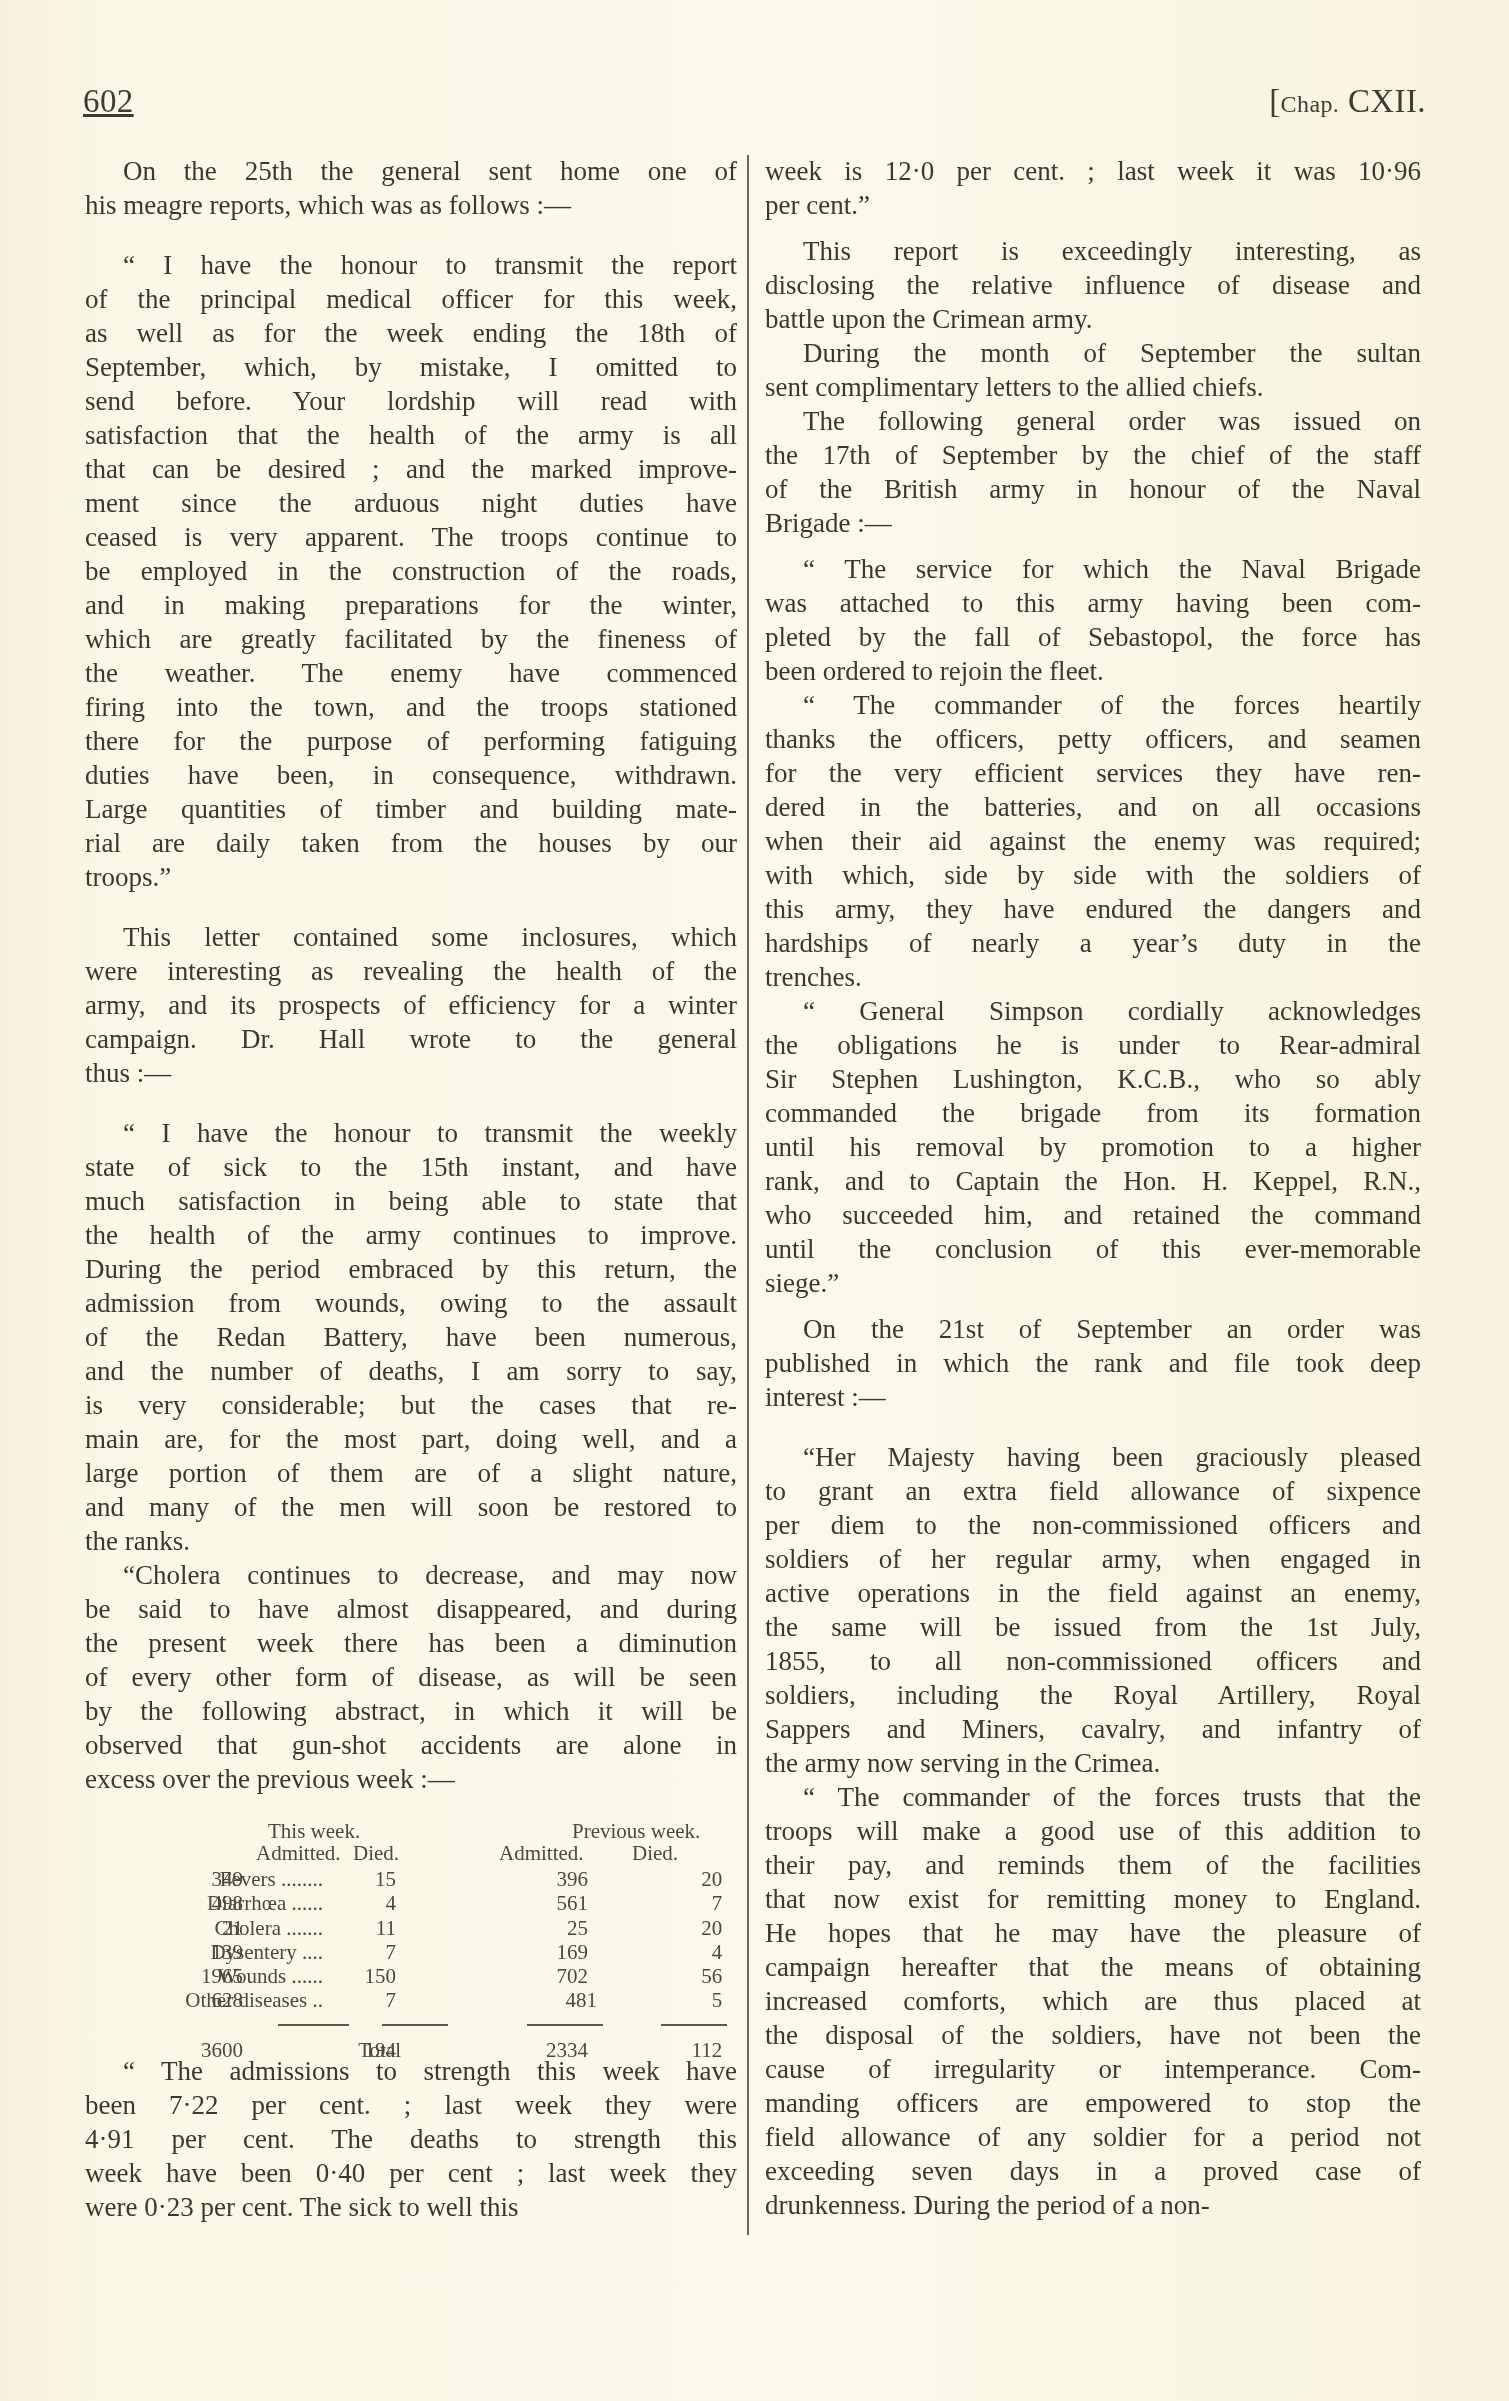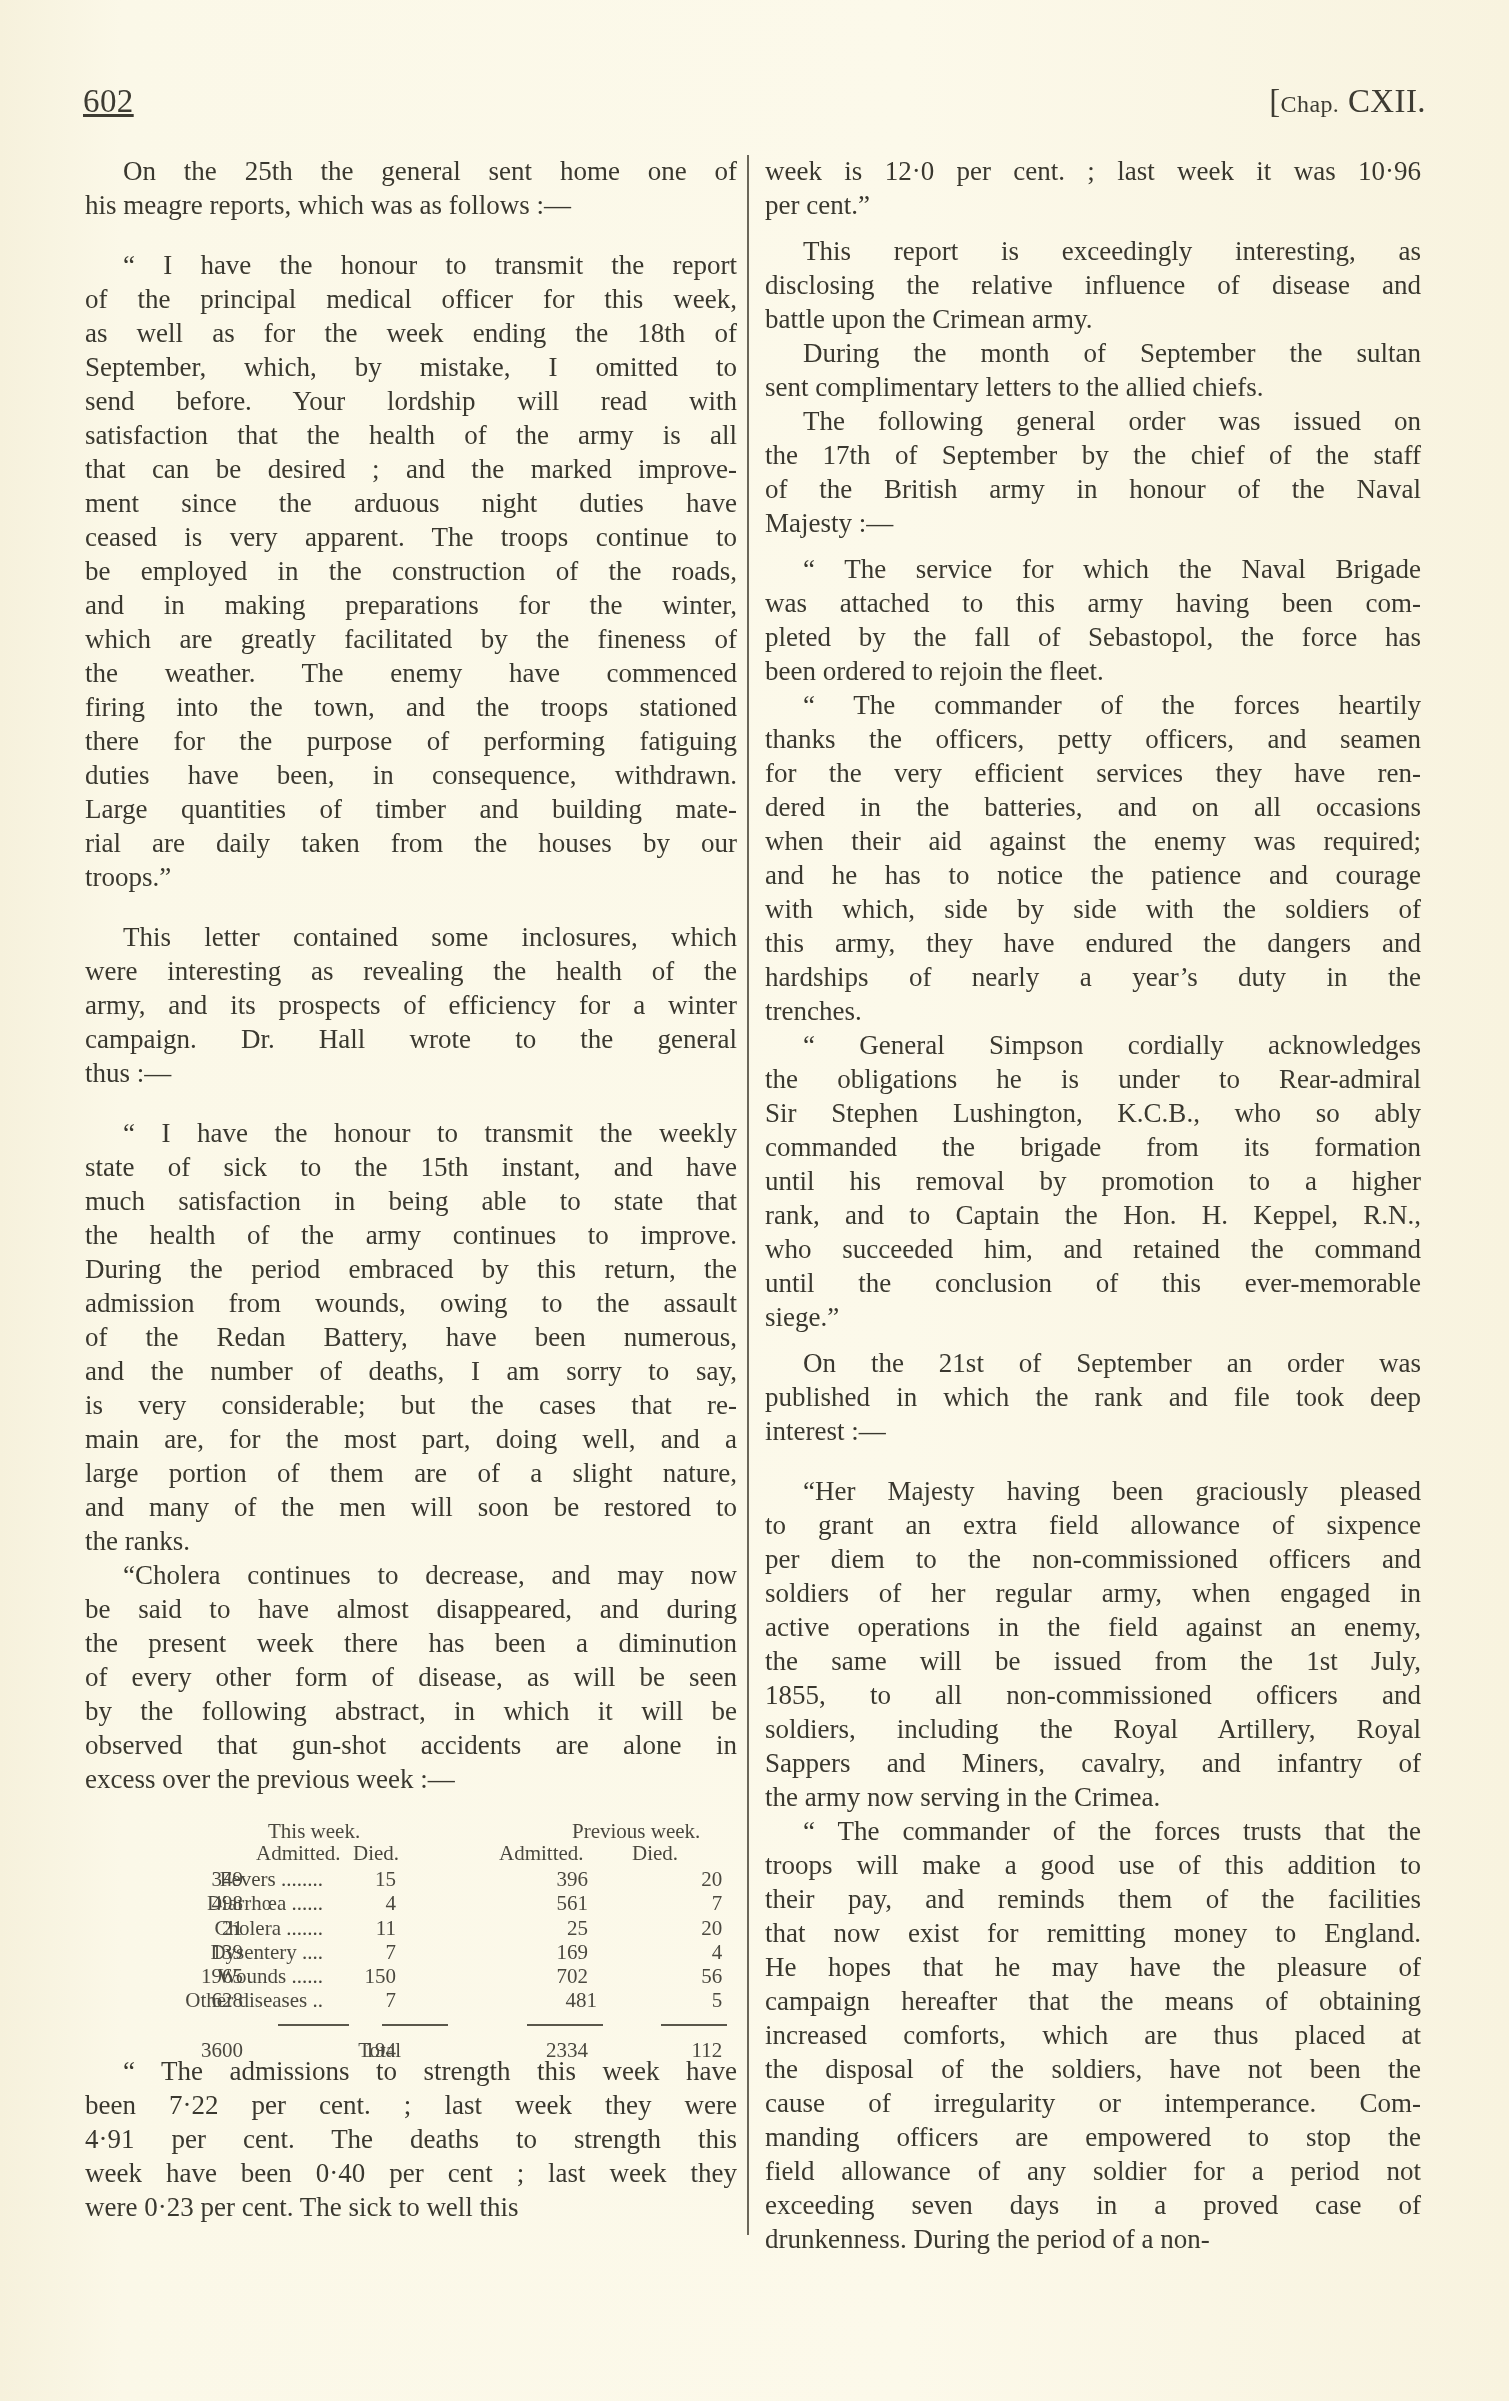--- a/index.html
+++ b/index.html
@@ -210,35 +210,34 @@
         <span class="line last">battle upon the Crimean army.</span>
       </div>
     <div class="para">
         <span class="line ind">During the month of September the sultan</span>
         <span class="line last">sent complimentary letters to the allied chiefs.</span>
       </div>
     <div class="para">
         <span class="line ind">The following general order was issued on</span>
         <span class="line">the 17th of September by the chief of the staff</span>
         <span class="line">of the British army in honour of the Naval</span>
-        <span class="line last">Majesty :—</span>
+        <span class="line last">Brigade :—</span>
       </div>
     <div class="para gap-s">
         <span class="line ind">“ The service for which the Naval Brigade</span>
         <span class="line">was attached to this army having been com-</span>
         <span class="line">pleted by the fall of Sebastopol, the force has</span>
         <span class="line last">been ordered to rejoin the fleet.</span>
       </div>
     <div class="para">
         <span class="line ind">“ The commander of the forces heartily</span>
         <span class="line">thanks the officers, petty officers, and seamen</span>
         <span class="line">for the very efficient services they have ren-</span>
         <span class="line">dered in the batteries, and on all occasions</span>
         <span class="line">when their aid against the enemy was required;</span>
-        <span class="line">and he has to notice the patience and courage</span>
         <span class="line">with which, side by side with the soldiers of</span>
         <span class="line">this army, they have endured the dangers and</span>
         <span class="line">hardships of nearly a year’s duty in the</span>
         <span class="line last">trenches.</span>
       </div>
     <div class="para">
         <span class="line ind">“ General Simpson cordially acknowledges</span>
         <span class="line">the obligations he is under to Rear-admiral</span>
         <span class="line">Sir Stephen Lushington, K.C.B., who so ably</span>
         <span class="line">commanded the brigade from its formation</span>

